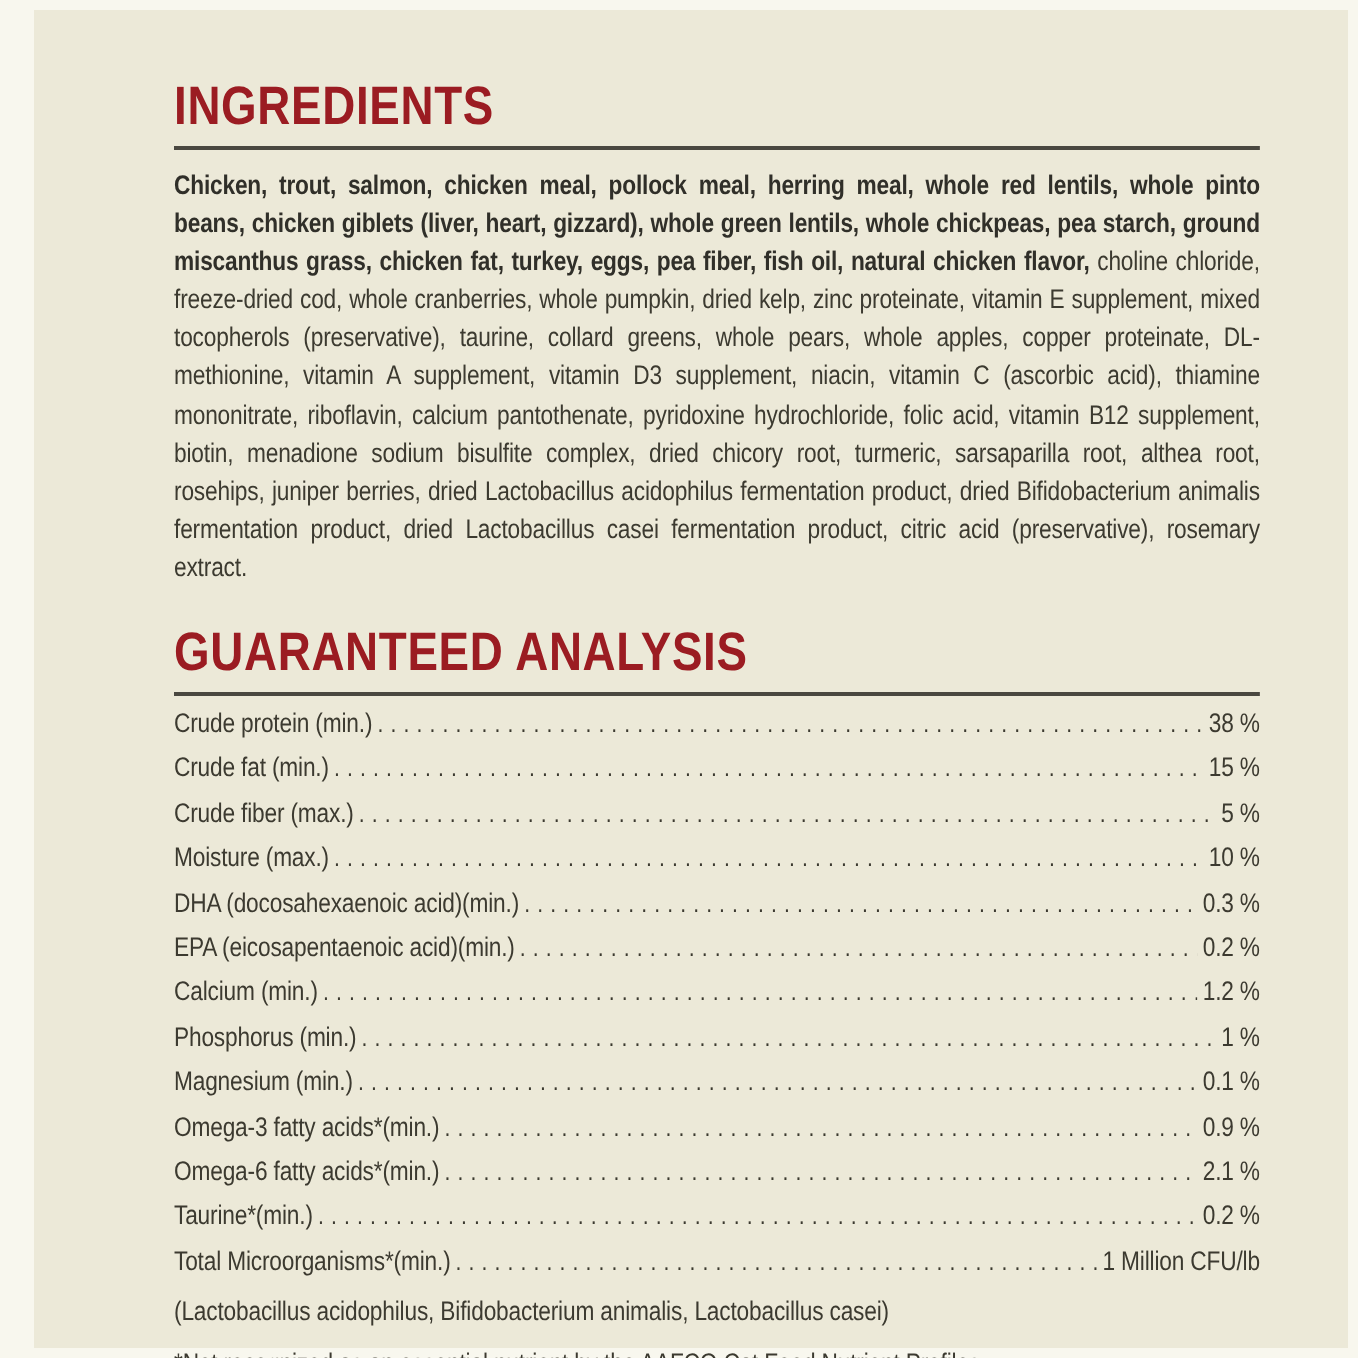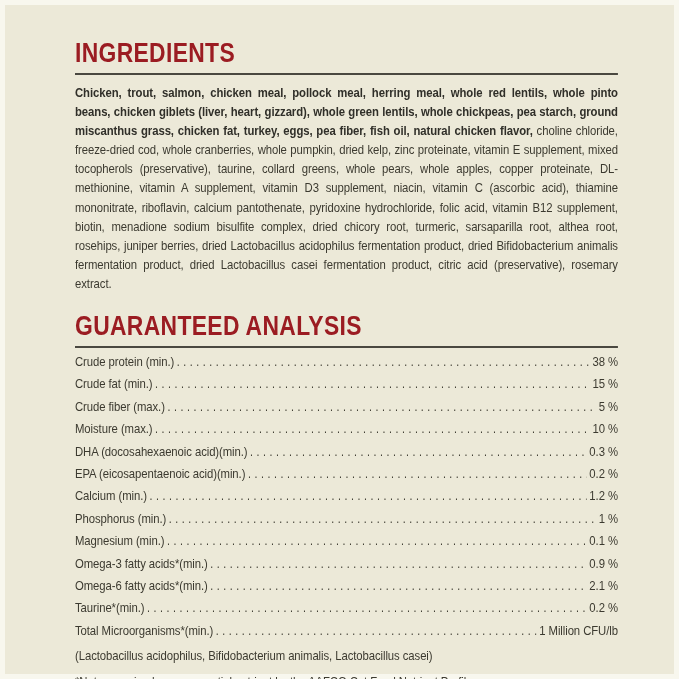--- a/index.html
+++ b/index.html
@@ -14,20 +14,21 @@
   html,body{margin:0;padding:0;}
   body{
     width:679px;height:679px;position:relative;overflow:hidden;
     font-family:"Liberation Sans",sans-serif;
     background:var(--edge);
   }
   .label{
     position:absolute;inset:0;
     background:var(--background);
     border:5px solid var(--edge);
+    margin-left:12px;
   }
   .content{
     position:absolute;left:70px;top:33px;width:641px;
     transform:scaleX(0.847);transform-origin:0 0;
     color:var(--text);
   }
   .section-title{
     margin:0;
     font-size:27px;line-height:31px;font-weight:bold;
     color:var(--heading);letter-spacing:0.4px;

